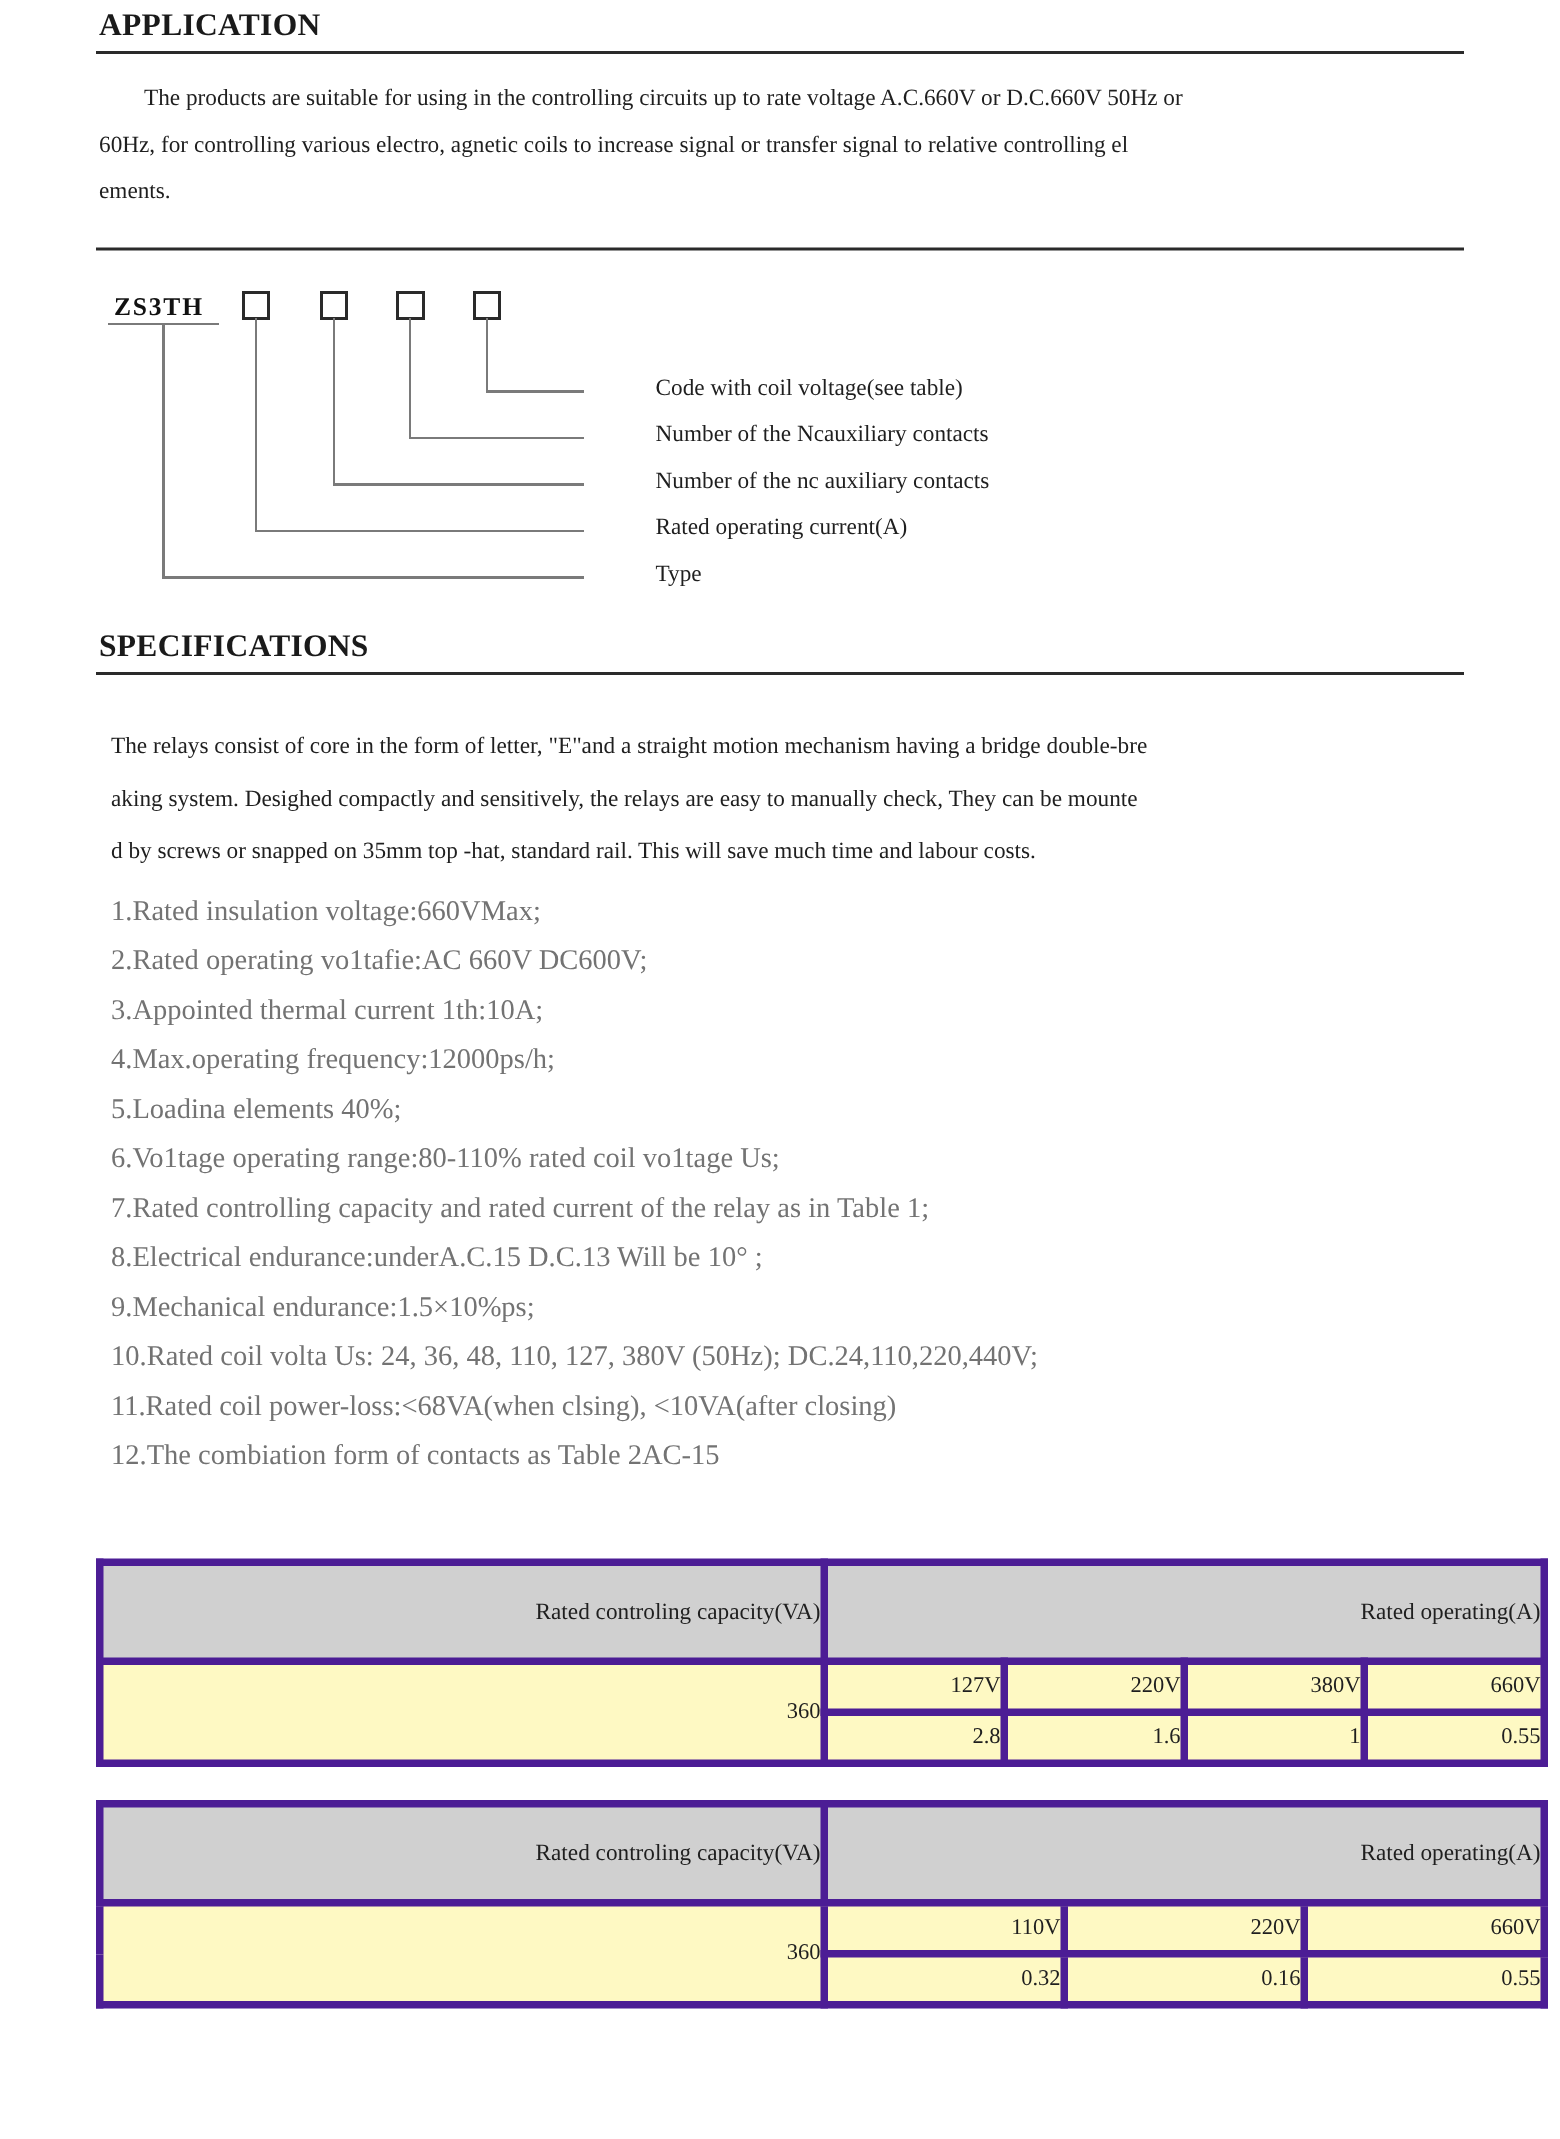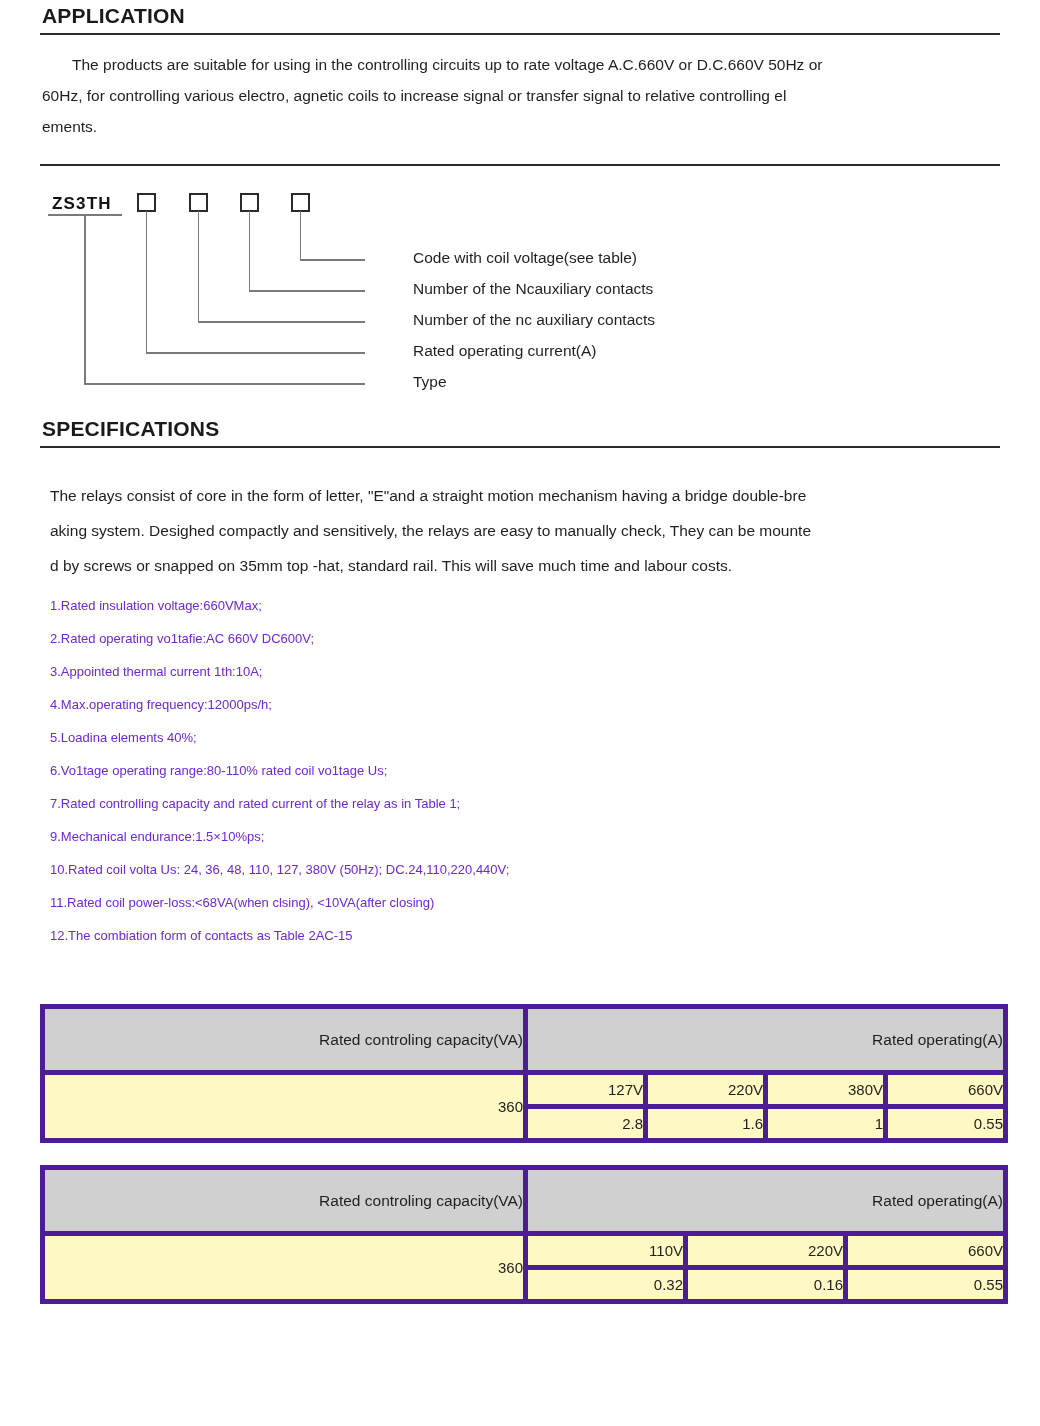--- a/index.html
+++ b/index.html
@@ -14,21 +14,22 @@
     position: relative;
     font-family: "Liberation Sans", sans-serif;
     color: #1a1a1a;
     overflow: hidden;
   }
 
   .page {
     position: relative;
     width: 1040px;
     height: 1426px;
-    padding: 0 40px;
+    padding: 0 64px;
+    font-family: Liberation Serif, serif;
   }
 
   
   .section-head {
     font-size: 21px;
     font-weight: bold;
     letter-spacing: 0.2px;
     color: #1a1a1a;
     padding: 0 0 5px 2px;
     margin: 0;
@@ -57,23 +58,23 @@
     padding: 0 3px 0 10px;
     margin: 0;
   }
 
   .spec-list {
     list-style: none;
     margin: 0;
     padding: 0 0 0 10px;
   }
   .spec-list li {
-    font-size: 13px;
+    font-size: 19px;
     line-height: 33px;
-    color: #6d28d9;
+    color: #737373;
     white-space: nowrap;
   }
 
   
   .diagram {
     position: relative;
     width: 960px;
     height: 225px;
   }
   .diagram svg { position: absolute; left: 0; top: 0; }
@@ -184,20 +185,21 @@
 
     <div style="height:6px;"></div>
     <ul class="spec-list">
       <li>1.Rated insulation voltage:660VMax;</li>
       <li>2.Rated operating vo1tafie:AC 660V DC600V;</li>
       <li>3.Appointed thermal current 1th:10A;</li>
       <li>4.Max.operating frequency:12000ps/h;</li>
       <li>5.Loadina elements 40%;</li>
       <li>6.Vo1tage operating range:80-110% rated coil vo1tage Us;</li>
       <li>7.Rated controlling capacity and rated current of the relay as in Table 1;</li>
+      <li>8.Electrical endurance:underA.C.15 D.C.13 Will be 10°  ;</li>
       <li>9.Mechanical endurance:1.5×10%ps;</li>
       <li>10.Rated coil volta Us: 24, 36, 48, 110, 127, 380V (50Hz); DC.24,110,220,440V;</li>
       <li>11.Rated coil power-loss:&lt;68VA(when clsing), &lt;10VA(after closing)</li>
       <li>12.The combiation form of contacts as Table 2AC-15</li>
     </ul>
   </div>
 
   <div style="height:52px;"></div>
   <table class="spec-table">
     <colgroup>

